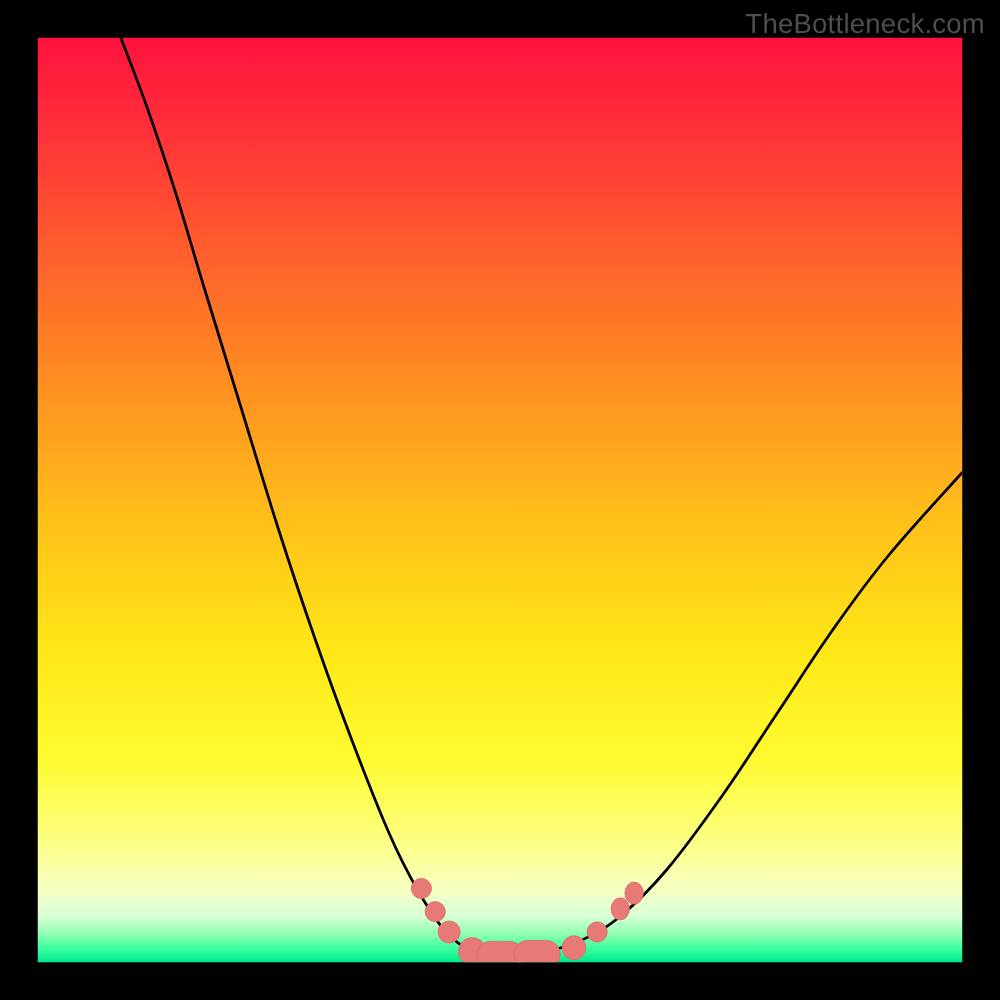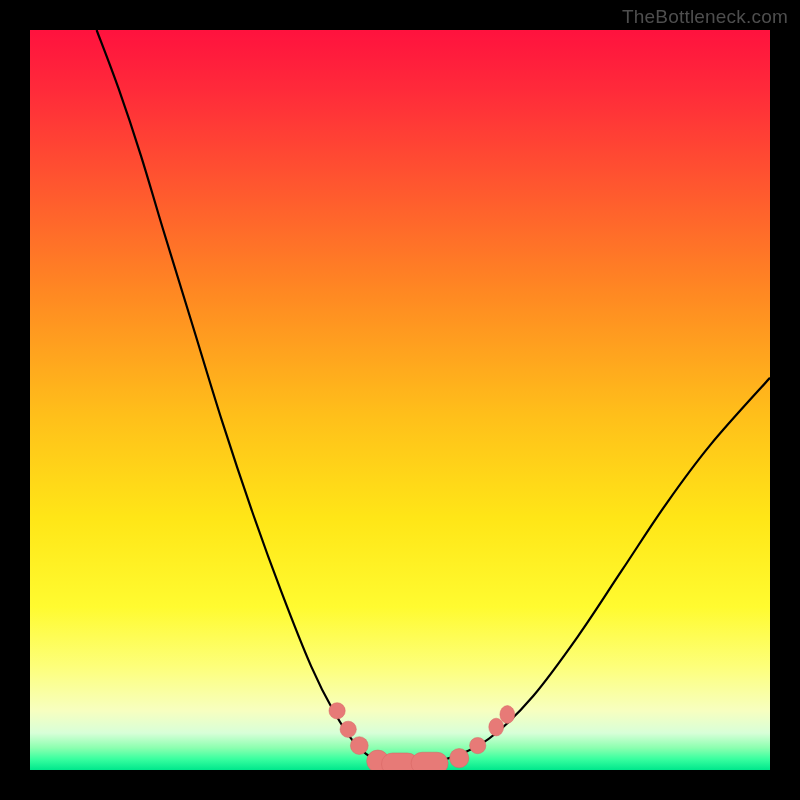--- a/index.html
+++ b/index.html
@@ -41,21 +41,21 @@
   }
   .curve-svg {
     position: absolute;
     inset: 0;
   }
   .attribution {
     position: absolute;
     top: 6px;
     right: 12px;
     color: #4e4e4e;
-    font-size: 19px;
+    font-size: 22px;
     letter-spacing: 0.2px;
     font-weight: 400;
   }
 </style>
 </head>
 <body>
 
 <div class="frame">
   <div class="gradient"></div>
   <svg class="curve-svg" viewBox="0 0 740 740" preserveAspectRatio="none">

